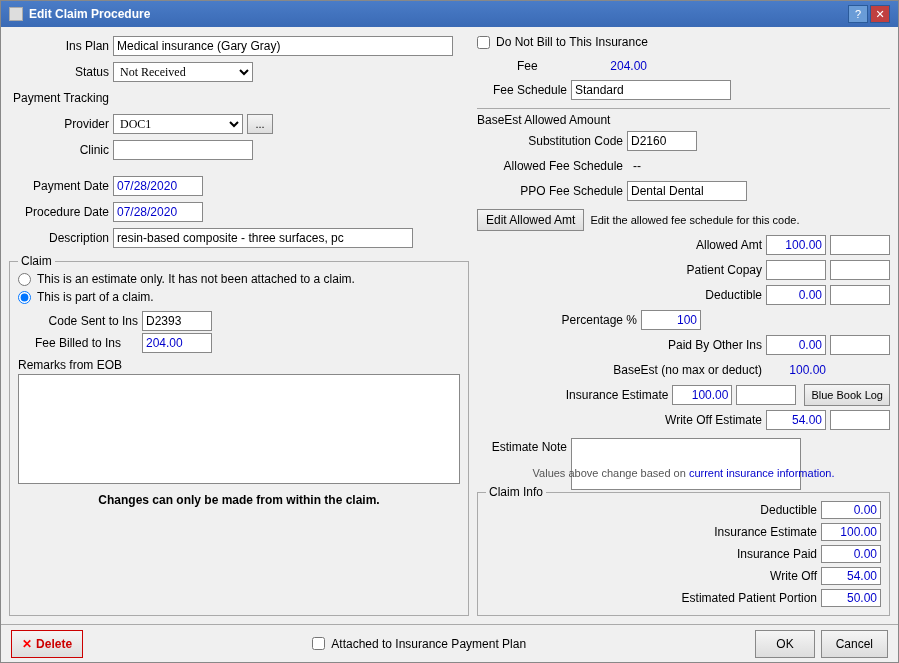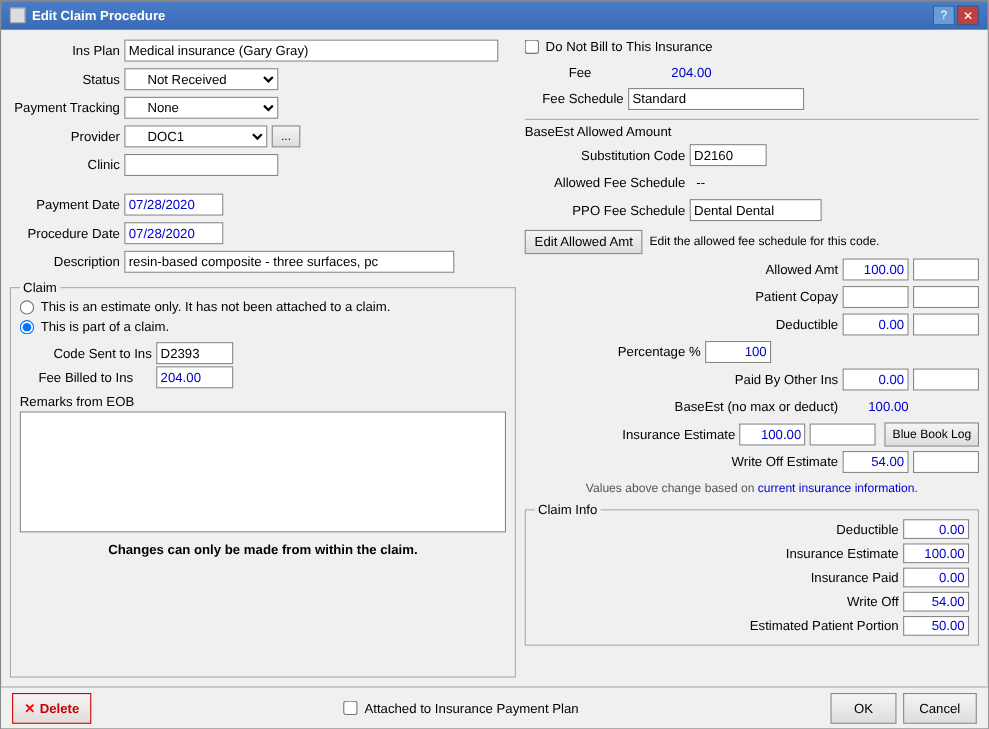--- a/index.html
+++ b/index.html
@@ -107,23 +107,23 @@
       background: white;
       padding: 1px 3px;
       font-size: 12px;
       font-family: inherit;
     }
 
     select {
       height: 20px;
       border: 1px solid #888;
       background: white;
-      padding: 0 16px;
-      font-size: 12px;
-      font-family: Liberation Sans, sans-serif;
+      padding: 0 2px;
+      font-size: 12px;
+      font-family: Liberation Serif, serif;
       cursor: pointer;
     }
 
     .btn {
       height: 22px;
       border: 1px solid #888;
       background: linear-gradient(to bottom, #f5f5f5, #ddd);
       padding: 0 8px;
       font-size: 12px;
       font-family: inherit;
@@ -401,25 +401,20 @@
         <select class="status-select">
           <option>Not Received</option>
           <option>Received</option>
           <option>Sent</option>
           <option>Pending</option>
         </select>
       </div>
 
       <div class="form-row">
         <span class="label" style="width:100px;">Payment Tracking</span>
-        <select class="payment-tracking-select">
-          <option>None</option>
-          <option>Manual</option>
-          <option>Auto</option>
-        </select>
       </div>
 
       <div class="form-row">
         <span class="label" style="width:100px;">Provider</span>
         <select class="provider-select">
           <option>DOC1</option>
           <option>DOC2</option>
         </select>
         <button class="btn-small">...</button>
       </div>
@@ -560,20 +555,24 @@
         <input type="text" class="input-text" style="width: 60px;" value="">
         <button class="blue-book-btn" style="margin-left:4px;">Blue Book Log</button>
       </div>
 
       <div class="form-row" style="justify-content:flex-end;">
         <span style="min-width:160px; text-align:right;">Write Off Estimate</span>
         <input type="text" class="input-text" style="width: 60px; color: rgb(0, 0, 204); text-align: right;" value="54.00">
         <input type="text" class="input-text" style="width: 60px;" value="">
       </div>
 
+      <div class="form-row" style="margin-top:4px; align-items:flex-start;">
+        <span style="min-width:90px; text-align:right; flex-shrink:0; margin-top:2px;">Estimate Note</span>
+        <textarea class="estimate-note-textarea" style=""></textarea>
+      </div>
 
       <div class="values-note">
         Values above change based on <span>current insurance information.</span>
       </div>
 
       <div class="claim-info-section" style="margin-top:6px;">
         <span class="claim-info-title">Claim Info</span>
 
         <div class="form-row" style="justify-content:flex-end;">
           <span style="min-width:160px; text-align:right;">Deductible</span>

